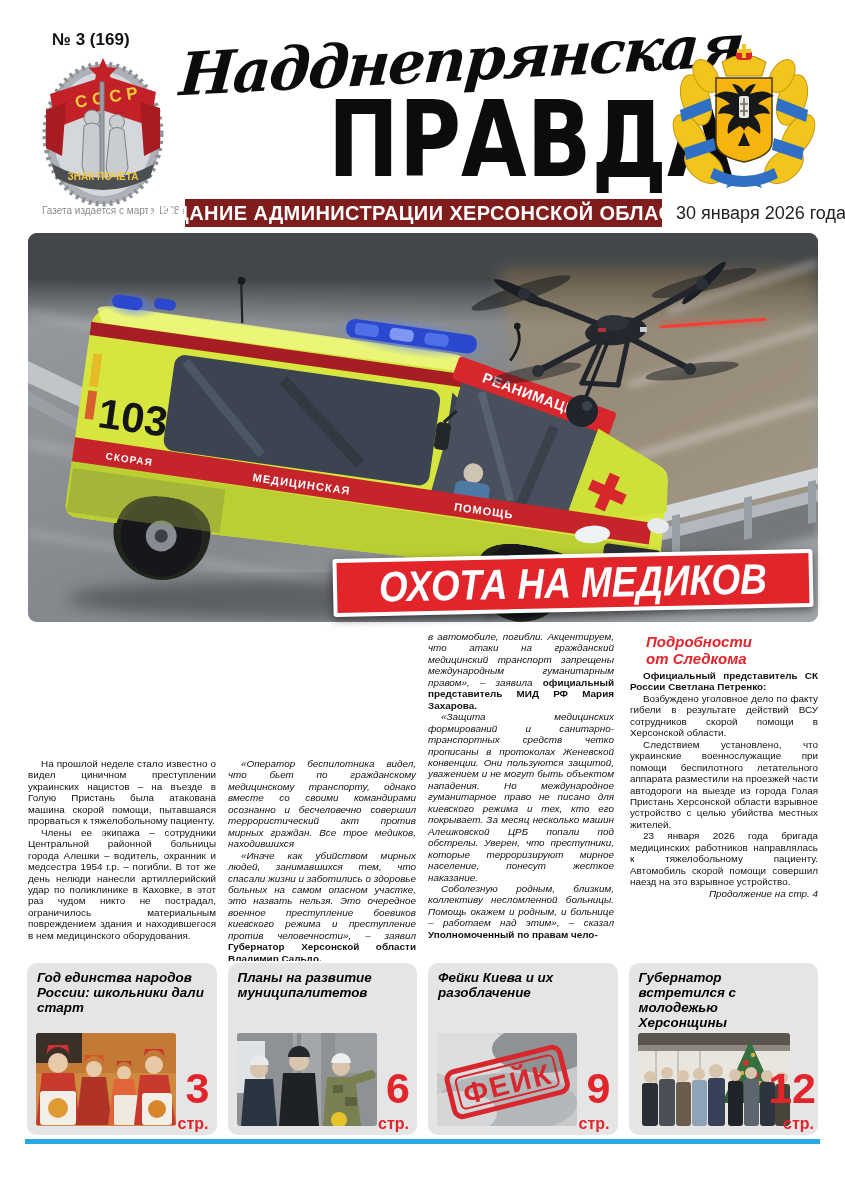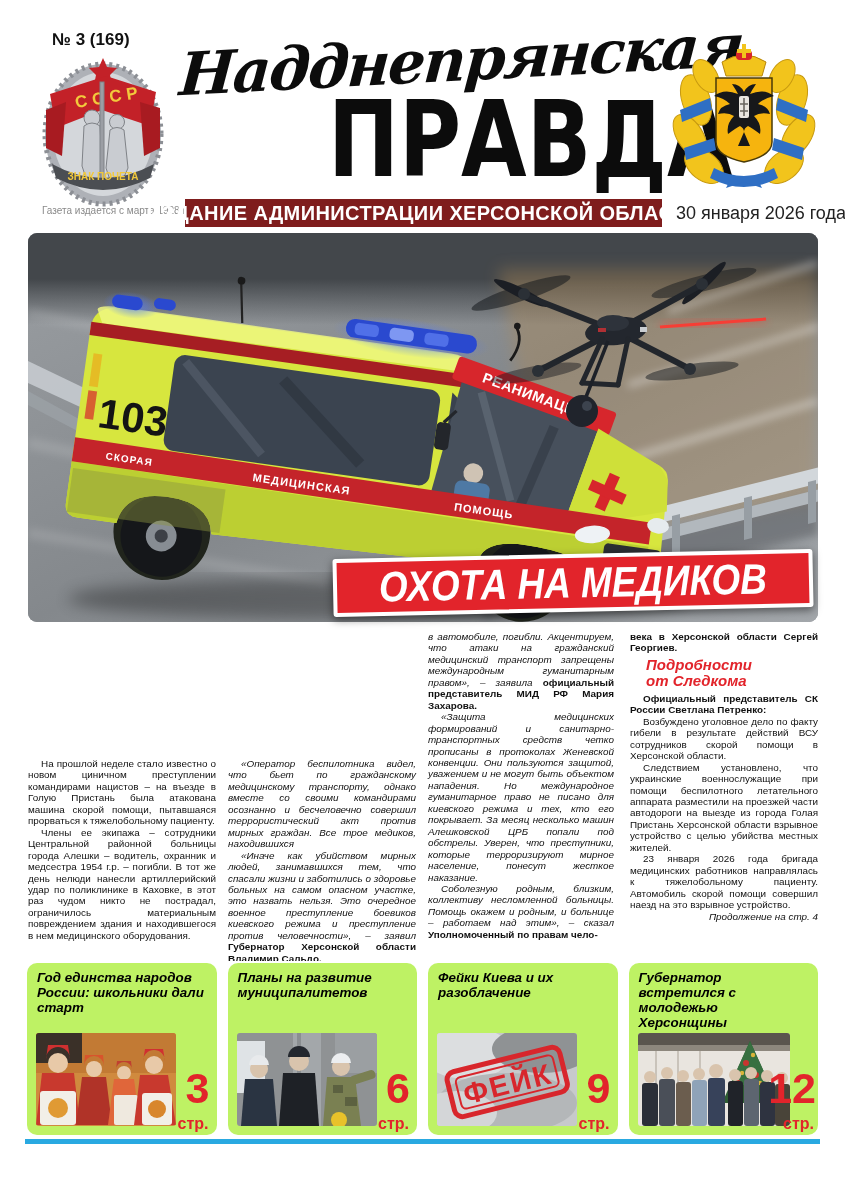--- a/index.html
+++ b/index.html
@@ -38,21 +38,21 @@
   .col3{left:400px;}
   .col4{left:602px;width:188px;}
   .article p{margin:0;font-size:9.9px;line-height:11.45px;text-align:justify;text-indent:13px;
         hyphens:auto;}
   .article p.no-indent{text-indent:0;}
   .article p.red-head{color:#e2242b;font-size:15px;line-height:16.5px;white-space:pre-line;
         text-indent:0;margin:3px 0 3px 16px;text-align:left;}
   .article p.sign{text-align:right;text-indent:0;}
   
   .teasers{position:absolute;left:27px;top:963px;width:791px;height:172px;display:flex;gap:11px;}
-  .teaser{position:relative;width:190px;height:172px;background:#bef264;border-radius:10px;
+  .teaser{position:relative;width:190px;height:172px;background:#e5e5e5;border-radius:10px;
         box-sizing:border-box;flex:1;}
   .teaser-title{margin:7px 9px 3px 10px;font-weight:bold;font-style:italic;font-size:13.4px;
         line-height:1.12;color:#000;}
   .teaser-photo{position:absolute;left:9px;bottom:9px;width:140px;height:93px;border-radius:3px;
         overflow:hidden;}
   .teaser-photo.wide{width:152px;}
   .page-num{position:absolute;right:7px;bottom:25px;font-size:43px;line-height:1;font-weight:bold;
         color:#e2242b;}
   .page-num-label{position:absolute;right:8px;bottom:2px;font-size:16px;font-weight:bold;color:#e2242b;}
   
@@ -285,35 +285,34 @@
     </svg>
   </div>
 
   <div class="headline-banner">
     <span>ОХОТА НА МЕДИКОВ</span>
   </div>
 
   <div class="article">
     <div class="left-cols">
       <div class="colA">
-          <p><span>На прошлой неделе стало известно о новом циничном преступлении командирами нацистов – на въезде в Голую Пристань была атакована машина скорой помощи, пытавшаяся прорваться к тяжелобольному пациенту.</span></p>
+          <p><span>На прошлой неделе стало известно о видел циничном преступлении украинских нацистов – на въезде в Голую Пристань была атакована машина скорой помощи, пытавшаяся прорваться к тяжелобольному пациенту.</span></p>
           <p><span>Члены ее экипажа – сотрудники Центральной районной больницы города Алешки – водитель, охранник и медсестра 1954 г.р. – погибли. В тот же день нелюди нанесли артиллерийский удар по поликлинике в Каховке, в этот раз чудом никто не пострадал, ограничилось материальным повреждением здания и находившегося в нем медицинского оборудования.</span></p>
         </div>
       <div class="colA">
           <p><span style="font-style: italic;">«Оператор беспилотника видел, что бьет по гражданскому медицинскому транспорту, однако вместе со своими командирами осознанно и бесчеловечно совершил террористический акт против мирных граждан. Все трое медиков, находившихся</span></p>
           <p><span style="font-style: italic;">«Иначе как убийством мирных людей, занимавшихся тем, что спасали жизни и заботились о здоровье больных на самом опасном участке, это назвать нельзя. Это очередное военное преступление боевиков киевского режима и преступление против человечности», – заявил </span><span style="font-weight: bold;">Губернатор Херсонской области Владимир Сальдо.</span></p>
         </div>
     </div>
     <div class="col col3">
         <p class="no-indent"><span style="font-style: italic;">в автомобиле, погибли. Акцентируем, что атаки на гражданский медицинский транспорт запрещены международным гуманитарным правом», – заявила </span><span style="font-weight: bold;">официальный представитель МИД РФ Мария Захарова.</span></p>
         <p><span style="font-style: italic;">«Защита медицинских формирований и санитарно-транспортных средств четко прописаны в протоколах Женевской конвенции. Они пользуются защитой, уважением и не могут быть объектом нападения. Но международное гуманитарное право не писано для киевского режима и тех, кто его покрывает. За месяц несколько машин Алешковской ЦРБ попали под обстрелы. Уверен, что преступники, которые терроризируют мирное население, понесут жесткое наказание.</span></p>
         <p><span style="font-style: italic;">Соболезную родным, близким, коллективу несломленной больницы. Помощь окажем и родным, и больнице – работаем над этим», – сказал </span><span style="font-weight: bold;">Уполномоченный по правам чело-</span></p>
       </div>
     <div class="col col4">
-        <p class="no-indent"><span style="font-weight: bold;">века в Херсонской области Сергей Георгиев.</span></p>
         <p class="red-head"><span style="font-weight: bold; font-style: italic;">Подробности
 от Следкома</span></p>
         <p><span style="font-weight: bold;">Официальный представитель СК России Светлана Петренко:</span></p>
         <p><span>Возбуждено уголовное дело по факту гибели в результате действий ВСУ сотрудников скорой помощи в Херсонской области.</span></p>
         <p><span>Следствием установлено, что украинские военнослужащие при помощи беспилотного летательного аппарата разместили на проезжей части автодороги на выезде из города Голая Пристань Херсонской области взрывное устройство с целью убийства местных жителей.</span></p>
         <p><span>23 января 2026 года бригада медицинских работников направлялась к тяжелобольному пациенту. Автомобиль скорой помощи совершил наезд на это взрывное устройство.</span></p>
         <p class="sign"><span style="font-style: italic;">Продолжение на стр. 4</span></p>
       </div>
   </div>
 

